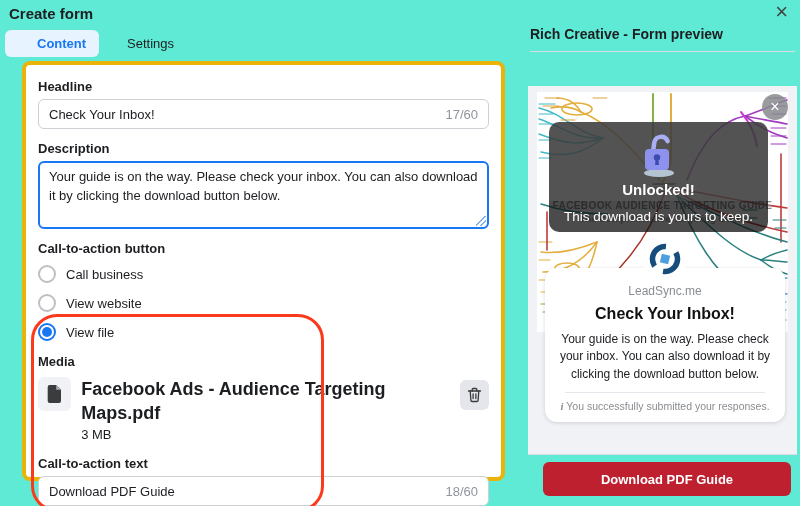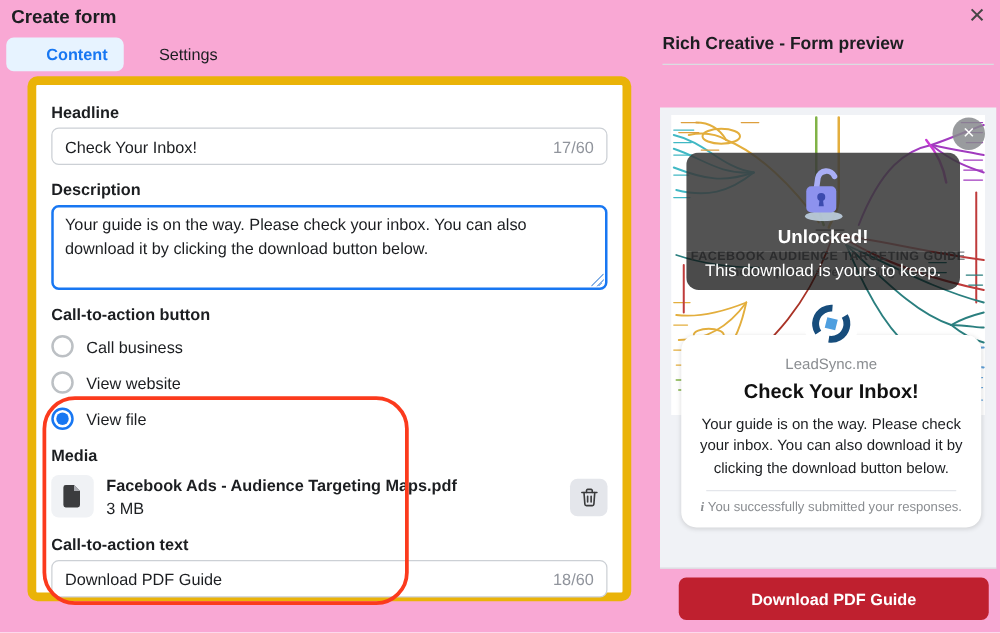--- a/index.html
+++ b/index.html
@@ -1,30 +1,30 @@
 <!DOCTYPE html>
 <html><head>
 <meta charset="utf-8">
 <style>
   * { margin:0; padding:0; box-sizing:border-box; }
   html,body { background:#fff; }
   body { font-family:"Liberation Sans", sans-serif; color:#1c1e21; }
-  .stage { position:relative; width:800px; height:506px; background:#f9a8d4; overflow:hidden; }
+  .stage { position:relative; width:800px; height:506px; background:#5eead4; overflow:hidden; }
 
   
   .dialog-title { position:absolute; left:9px; top:5px; font-size:15px; font-weight:700; }
   .dialog-close { position:absolute; right:8px; top:0px; font-size:22px; color:#444; cursor:pointer; line-height:24px; padding:0 4px; }
 
   .tabs { position:absolute; left:5px; top:30px; display:flex; align-items:center; }
   .tab { font-size:13px; padding:6px 13px; border-radius:6px; cursor:pointer; color:#1c1e21; }
   .tab.active { color:#1877f2; font-weight:700; background:#e7f3ff;padding-left:32px; }
   .tab.inactive { margin-left:15px; }
 
   
-  .card { position:absolute; left:22px; top:61px; width:483px; height:420px; border:7px solid #eab308;
+  .card { position:absolute; left:22px; top:61px; width:483px; height:420px; border:4px solid #eab308;
           border-radius:8px; background:#fff; padding:14px 12px; }
   .field-label { font-size:13px; font-weight:700; color:#1c1e21; margin-bottom:5px; }
   .text-input { display:flex; align-items:center; height:30px; border:1px solid #ccd0d5; border-radius:6px;
                 padding:0 10px; background:#fff; }
   .text-input input { flex:1; border:none; outline:none; font:13px "Liberation Sans", sans-serif; color:#1c1e21; background:transparent; }
   .counter { color:#90949c; font-size:13px; margin-left:8px; flex:none; }
   .mb12 { margin-bottom:12px; }
 
   .textarea-wrap { position:relative; border:2px solid #1877f2; border-radius:6px; height:68px; padding:5px 9px; margin-bottom:12px; }
   .textarea-wrap textarea { width:100%; height:100%; border:none; outline:none; resize:none; overflow:hidden;
@@ -37,21 +37,21 @@
   .radio.checked { border-color:#1877f2; }
   .radio.checked::after { content:""; position:absolute; left:2px; top:2px; width:10px; height:10px; border-radius:50%; background:#1877f2; }
 
   .annotated { position:relative; margin-top:3px; }
   .red-ring { position:absolute; left:-7px; top:-8px; width:293px; height:calc(100% + 14px);
               border:3px solid #fb3a1d; border-radius:26px; pointer-events:none; z-index:4; }
 
   .media-row { display:flex; align-items:flex-start; justify-content:space-between; margin:2px 0 13px; }
   .media-left { display:flex; gap:10px; }
   .doc-tile { width:34px; height:34px; background:#f0f2f5; border-radius:6px; display:flex; align-items:center; justify-content:center; }
-  .file-name { font-size:13px; font-weight:700; line-height:1.35; }
+  .file-name { font-size:18px; font-weight:700; line-height:1.35; }
   .file-size { font-size:13px; line-height:1.35; }
   .trash-btn { width:30px; height:30px; background:#e4e6eb; border-radius:6px; display:flex; align-items:center; justify-content:center; cursor:pointer; margin-top:3px; }
 
   
   .preview-title { position:absolute; left:530px; top:26px; font-size:14px; font-weight:700; }
   .preview-divider { position:absolute; left:530px; top:51px; width:265px; height:1px; background:#dadde1; }
   .pager-row { position:absolute; left:530px; top:58px; width:265px; height:24px; display:flex; align-items:center; }
   .pager-label { flex:1; font-size:12.5px; font-weight:600; color:#606770; }
   .pager-pos { font-size:13px; color:#1c1e21; margin-right:13px; }
   .pager-btn { width:31px; height:23px; background:#e4e6eb; border-radius:6px; display:flex; align-items:center; justify-content:center;

